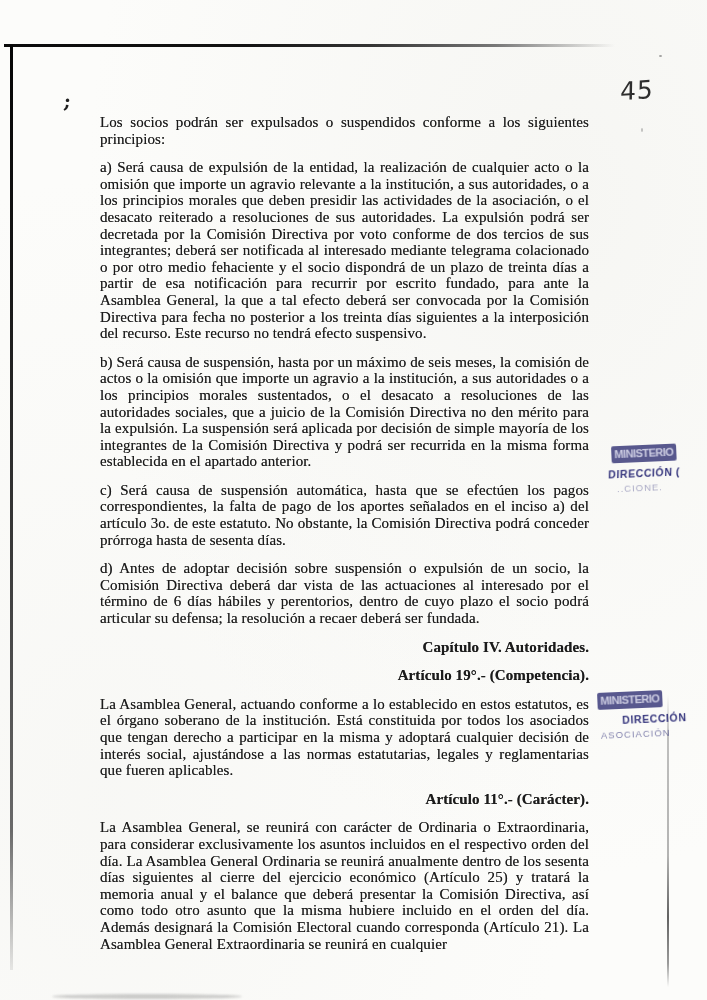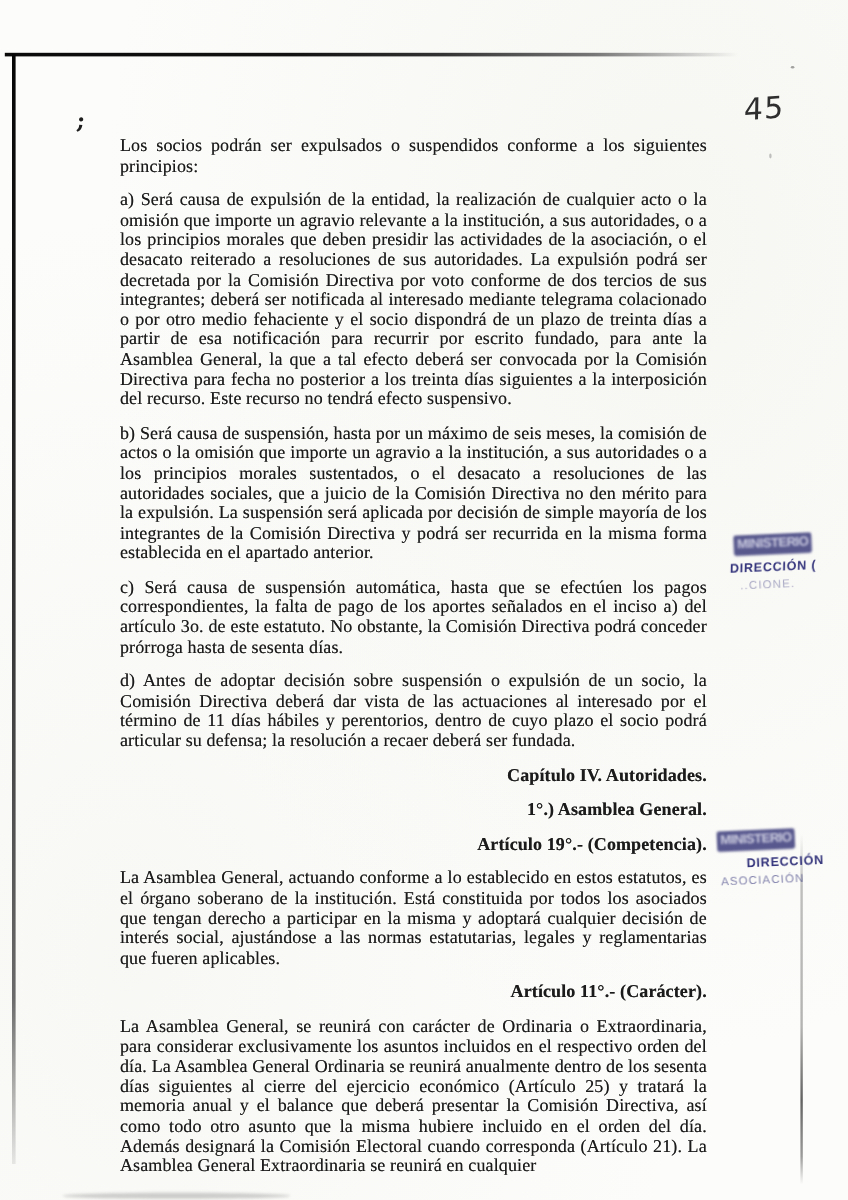--- a/index.html
+++ b/index.html
@@ -102,23 +102,22 @@
   <div class="speck2"></div>
 
   <div class="pagenum">45</div>
   <div class="inkmark">;</div>
 
   <div class="doc">
     <p>Los socios podrán ser expulsados o suspendidos conforme a los siguientes principios:</p>
     <p>a) Será causa de expulsión de la entidad, la realización de cualquier acto o la omisión que importe un agravio relevante a la institución, a sus autoridades, o a los principios morales que deben presidir las actividades de la asociación, o el desacato reiterado a resoluciones de sus autoridades. La expulsión podrá ser decretada por la Comisión Directiva por voto conforme de dos tercios de sus integrantes; deberá ser notificada al interesado mediante telegrama colacionado o por otro medio fehaciente y el socio dispondrá de un plazo de treinta días a partir de esa notificación para recurrir por escrito fundado, para ante la Asamblea General, la que a tal efecto deberá ser convocada por la Comisión Directiva para fecha no posterior a los treinta días siguientes a la interposición del recurso. Este recurso no tendrá efecto suspensivo.</p>
     <p>b) Será causa de suspensión, hasta por un máximo de seis meses, la comisión de actos o la omisión que importe un agravio a la institución, a sus autoridades o a los principios morales sustentados, o el desacato a resoluciones de las autoridades sociales, que a juicio de la Comisión Directiva no den mérito para la expulsión. La suspensión será aplicada por decisión de simple mayoría de los integrantes de la Comisión Directiva y podrá ser recurrida en la misma forma establecida en el apartado anterior.</p>
     <p>c) Será causa de suspensión automática, hasta que se efectúen los pagos correspondientes, la falta de pago de los aportes señalados en el inciso a) del artículo 3o. de este estatuto. No obstante, la Comisión Directiva podrá conceder prórroga hasta de sesenta días.</p>
-    <p>d) Antes de adoptar decisión sobre suspensión o expulsión de un socio, la Comisión Directiva deberá dar vista de las actuaciones al interesado por el término de 11 días hábiles y perentorios, dentro de cuyo plazo el socio podrá articular su defensa; la resolución a recaer deberá ser fundada.</p>
+    <p>d) Antes de adoptar decisión sobre suspensión o expulsión de un socio, la Comisión Directiva deberá dar vista de las actuaciones al interesado por el término de 6 días hábiles y perentorios, dentro de cuyo plazo el socio podrá articular su defensa; la resolución a recaer deberá ser fundada.</p>
     <p class="hd">Capítulo IV. Autoridades.</p>
-    <p class="hd">1°.) Asamblea General.</p>
     <p class="hd">Artículo 19°.- (Competencia).</p>
     <p>La Asamblea General, actuando conforme a lo establecido en estos estatutos, es el órgano soberano de la institución. Está constituida por todos los asociados que tengan derecho a participar en la misma y adoptará cualquier decisión de interés social, ajustándose a las normas estatutarias, legales y reglamentarias que fueren aplicables.</p>
     <p class="hd pre11">Artículo 11°.- (Carácter).</p>
     <p>La Asamblea General, se reunirá con carácter de Ordinaria o Extraordinaria, para considerar exclusivamente los asuntos incluidos en el respectivo orden del día. La Asamblea General Ordinaria se reunirá anualmente dentro de los sesenta días siguientes al cierre del ejercicio económico (Artículo 25) y tratará la memoria anual y el balance que deberá presentar la Comisión Directiva, así como todo otro asunto que la misma hubiere incluido en el orden del día. Además designará la Comisión Electoral cuando corresponda (Artículo 21). La Asamblea General Extraordinaria se reunirá en cualquier</p>
   </div>
 
   <div class="stamp stamp1" style="left:606px;top:440px;">
     <span class="s1">MINISTERIO</span>
     <span class="s2">DIRECCIÓN (</span>
     <span class="s3">..CIONE.</span>

